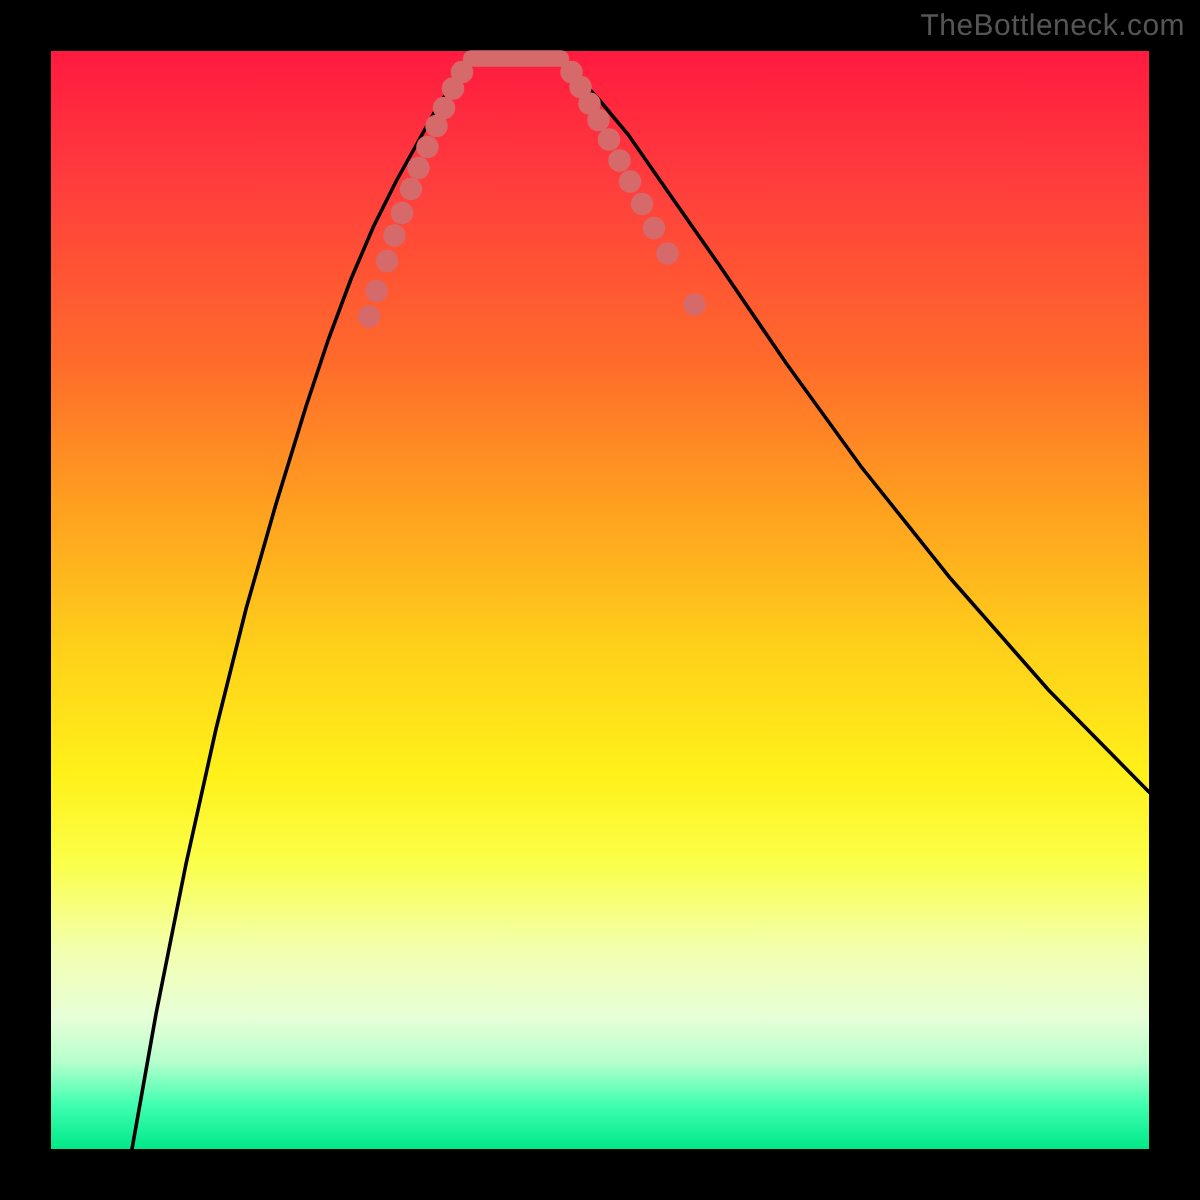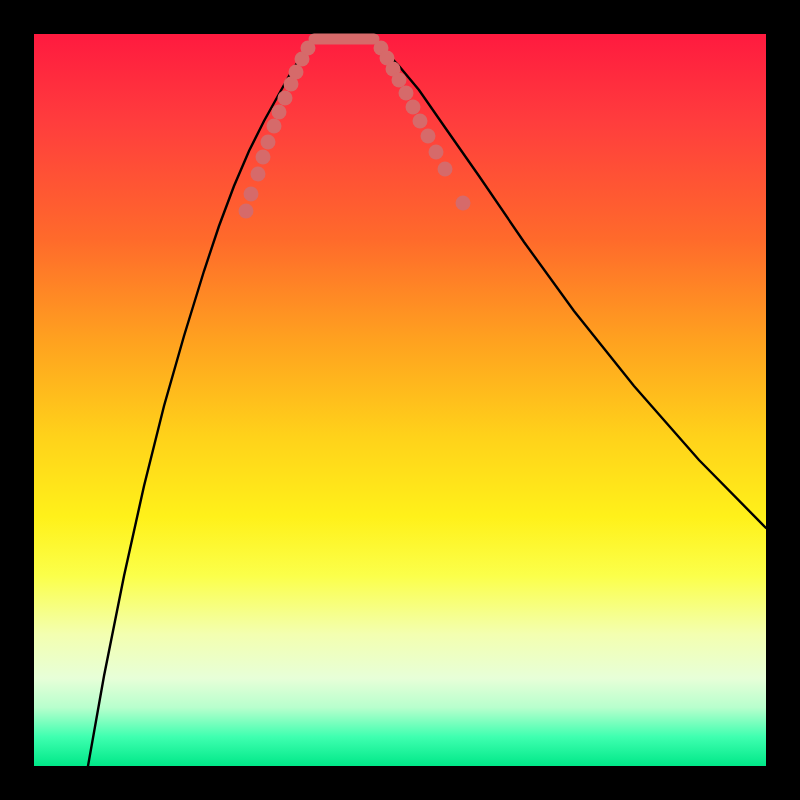--- a/index.html
+++ b/index.html
@@ -69,20 +69,21 @@
   }
   .dot {
     fill: #d66a6a;
   }
 </style>
 </head>
 <body>
 
 <div class="frame">
 
+  <div class="watermark">TheBottleneck.com</div>
 
   <div class="plot"></div>
 
   <svg class="overlay" viewBox="0 0 732 732" preserveAspectRatio="none">
     <path id="left-curve" class="curve" d="M54 732 L70 642 L90 542 L110 452 L130 372 L150 302 L170 237 L185 192 L200 152 L215 117 L230 87 L245 60 L255 42 L265 26 L272 16 L278 10 L284 6 "></path>
     <path id="right-curve" class="curve" d="M338 6 L350 16 L365 32 L385 56 L410 92 L445 142 L490 208 L540 277 L600 352 L665 426 L732 494 "></path>
     <path id="flat-seg" class="flat" d="M280 5 L340 5 "></path>
     <g id="dot-layer">
         <circle cx="212" cy="177" r="7.5" class="dot"></circle>
         <circle cx="217" cy="160" r="7.5" class="dot"></circle>

